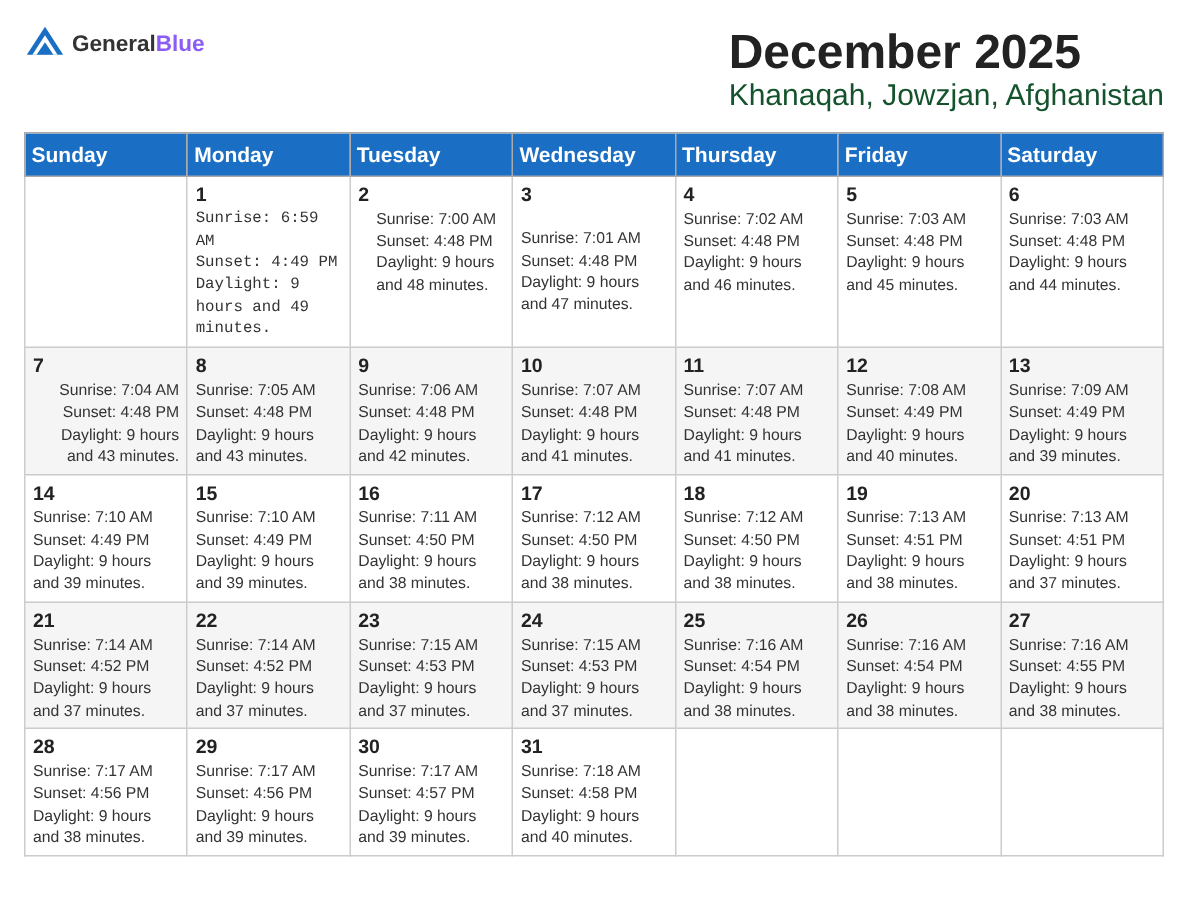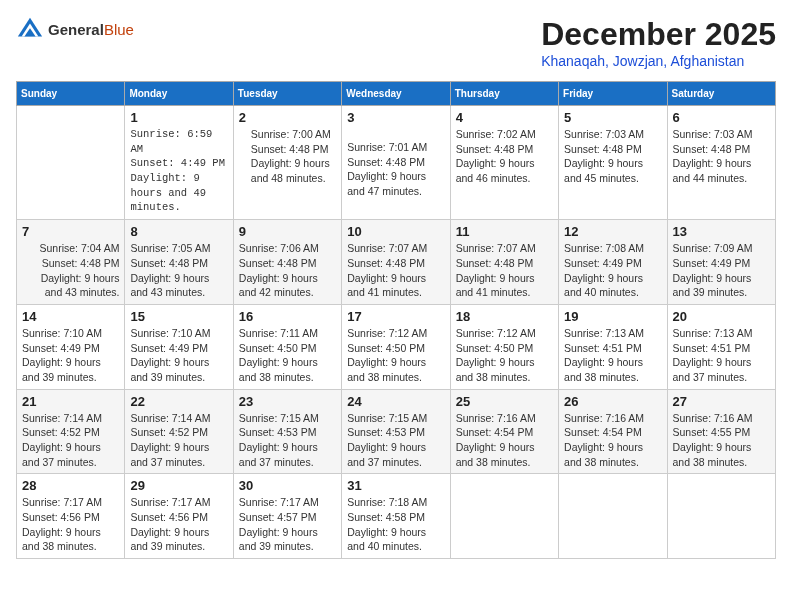--- a/index.html
+++ b/index.html
@@ -26,49 +26,49 @@
       flex-direction: row;
       line-height: 1.1;
     }
     .logo-general {
       font-size: 15px;
       font-weight: bold;
       color: #333;
     }
     .logo-blue {
       font-size: 15px;
-      font-weight: normal;
-      color: #c2410c;
+      font-weight: bold;
+      color: #8b5cf6;
     }
     .logo-icon {
       width: 28px;
       height: 28px;
     }
     .title-block {
     }
     .month-title {
       font-size: 32px;
       font-weight: bold;
       color: #222;
     }
     .location {
-      font-size: 14px;
-      color: #1d4ed8;
+      font-size: 20px;
+      color: #14532d;
     }
     .calendar {
       width: 100%;
       border-collapse: collapse;
       font-size: 11px;
     }
     .calendar th {
       background-color: #1a6fc4;
       color: #fff;
       padding: 6px 4px;
       text-align: left;
-      font-size: 10px;
+      font-size: 14px;
       font-weight: bold;
       border: 1px solid #aaa;
     }
     .calendar td {
       border: 1px solid #ccc;
       vertical-align: top;
       padding: 4px 5px;
       width: 108px;
       min-height: 70px;
       background: #fff;

